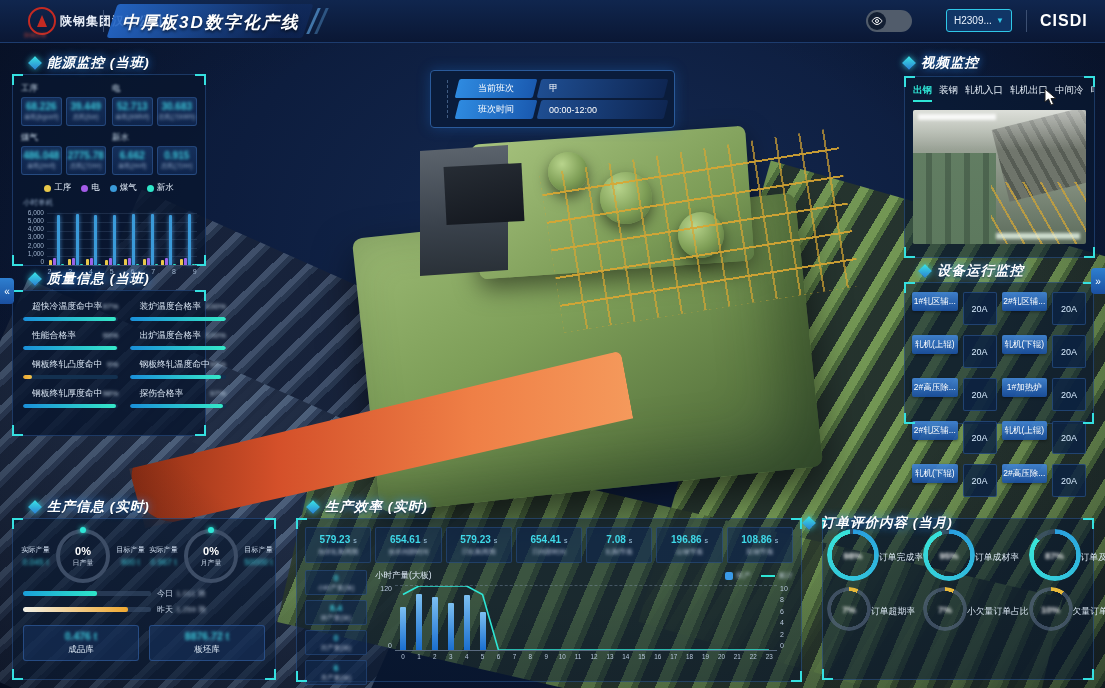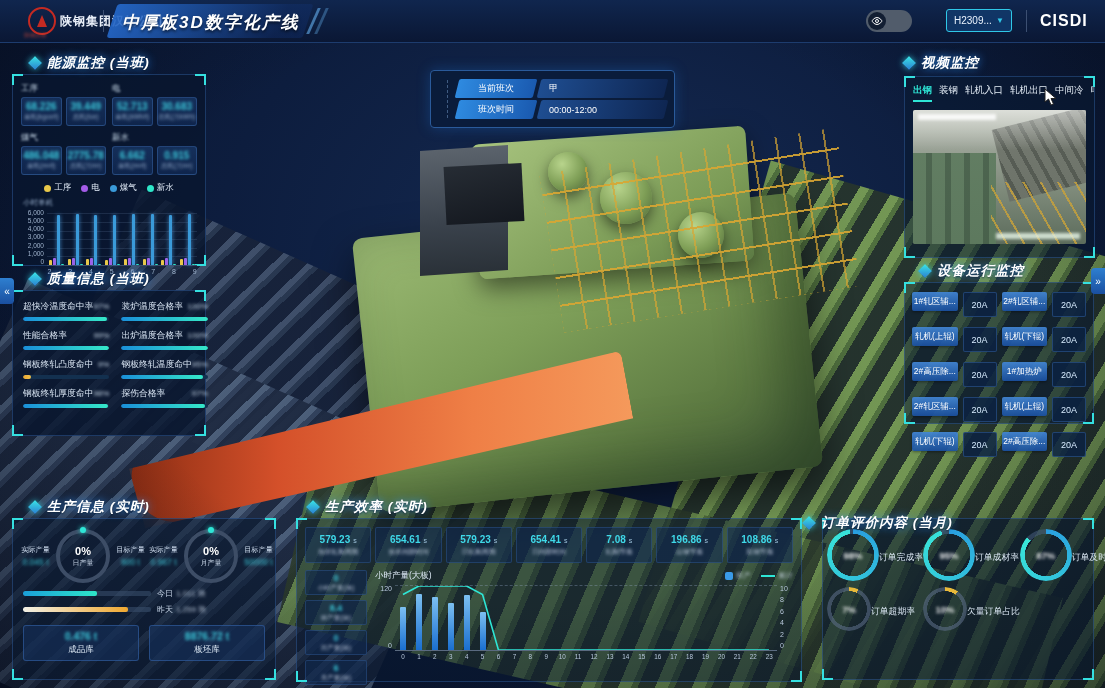--- a/index.html
+++ b/index.html
@@ -92,21 +92,21 @@
     font-size:6.5px;color:#9fb3cc;text-align:right;padding-right:3px;box-sizing:border-box;}
   .eplot{flex:1;height:52px;margin-top:4px;border-bottom:1px solid #3a4a66;position:relative;
     background:repeating-linear-gradient(to top,transparent 0 7.6px,rgba(130,160,200,.16) 7.6px 8.6px);
     display:flex;justify-content:space-around;align-items:flex-end;}
   .cluster{display:flex;align-items:flex-end;gap:1px;}
   .cluster .bar{width:3px;border-radius:1px 1px 0 0;}
   .exlabels{display:flex;justify-content:space-around;font-size:7px;color:#9fb3cc;margin:2px 0 0 26px;}
   
   .qgrid{display:grid;grid-template-columns:1fr 1fr;column-gap:12px;row-gap:9px;padding:10px;}
   .qitem .qrow{display:flex;justify-content:space-between;align-items:baseline;}
-  .qlabel{font-size:8.8px;color:#d8e4f2;white-space:nowrap;}
+  .qlabel{font-size:8.8px;color:#d8e4f2;white-space:nowrap;margin-left:9px;}
   .qval{font-size:8px;color:#cfe0f0;}
   .qtrack{height:4px;background:#13304f;border-radius:2px;margin-top:4px;overflow:hidden;}
   .qfill{height:100%;border-radius:2px;background:linear-gradient(90deg,#1a8fd9,#35e8c8);}
   .qfill.orange{background:linear-gradient(90deg,#e8a433,#f2c24a);}
   
   .status{position:absolute;left:430px;top:70px;width:245px;height:58px;z-index:30;border-radius:4px;
     background:rgba(10,28,58,.9);border:1px solid #2a5a9a;box-shadow:0 0 14px rgba(30,120,220,.3);
     display:flex;align-items:center;box-sizing:border-box;padding:6px 8px;}
   .status-left{width:102px;}
   .status-title{font-size:13.5px;font-weight:bold;color:#fff;letter-spacing:1px;}
@@ -134,21 +134,21 @@
   .feed .rails2{right:0;bottom:0;width:55%;height:46%;
     background:repeating-linear-gradient(60deg,transparent 0 13px,#c9a23a 13px 15px);opacity:.8;}
   .feed .haze{left:0;top:0;width:100%;height:30%;background:linear-gradient(180deg,rgba(255,255,255,.5),transparent);}
   .feed .osd-top{left:5px;top:4px;width:78px;height:6px;background:rgba(255,255,255,.85);filter:blur(1.6px);}
   .feed .osd-bot{right:6px;bottom:5px;width:84px;height:6px;background:rgba(225,240,225,.85);filter:blur(1.6px);}
   
   .dgrid{display:grid;grid-template-columns:1fr 34px 1fr 34px;column-gap:5px;row-gap:10px;padding:9px 7px;}
   .dname{height:19px;border-radius:2px;background:linear-gradient(180deg,rgba(66,134,214,.92),rgba(26,80,160,.92));
     display:flex;align-items:center;justify-content:center;font-size:8.5px;color:#fff;cursor:pointer;
     box-shadow:0 1px 3px rgba(0,0,0,.4);white-space:nowrap;overflow:hidden;}
-  .dval{height:25px;border-radius:2px;background:rgba(12,34,66,.85);border:1px solid rgba(70,130,210,.35);
+  .dval{height:33px;border-radius:2px;background:rgba(12,34,66,.85);border:1px solid rgba(70,130,210,.35);
     display:flex;align-items:center;justify-content:center;font-size:9px;color:#d8ecff;box-sizing:border-box;}
   
   .gaugerow{display:flex;justify-content:space-between;padding:10px 6px 0;}
   .ggroup{display:flex;align-items:center;gap:4px;}
   .gside{width:33px;text-align:center;}
   .gside .l{font-size:7.2px;color:#c8d6e8;}
   .gside .v{font-size:8.5px;color:#3fd8e8;margin-top:2px;}
   .ring{position:relative;width:46px;height:46px;border:4px solid #3d4d66;border-radius:50%;
     display:flex;flex-direction:column;align-items:center;justify-content:center;}
   .ring .pdot{position:absolute;top:-6px;left:50%;margin-left:-3px;width:6px;height:6px;border-radius:50%;background:#2ee6d6;box-shadow:0 0 5px #2ee6d6;}
@@ -795,20 +795,27 @@
         </div>
         <div class="ocell">
           <div class="gwrap" style="height: 44px; width: 44px;">
             <div class="odonut" style="height: 44px; width: 44px; background: conic-gradient(rgb(232, 185, 58) 0deg, rgb(232, 185, 58) 25.2deg, rgba(95, 112, 140, 0.55) 25.2deg, rgba(95, 112, 140, 0.55) 360deg);"></div>
             <div class="ocenter blur">7%</div>
           </div>
           <div class="olabel">订单超期率</div>
         </div>
         <div class="ocell">
           <div class="gwrap" style="height: 44px; width: 44px;">
+            <div class="odonut" style="height: 44px; width: 44px; background: conic-gradient(rgb(232, 185, 58) 0deg, rgb(232, 185, 58) 25.2deg, rgba(95, 112, 140, 0.55) 25.2deg, rgba(95, 112, 140, 0.55) 360deg);"></div>
+            <div class="ocenter blur">7%</div>
+          </div>
+          <div class="olabel">小欠量订单占比</div>
+        </div>
+        <div class="ocell">
+          <div class="gwrap" style="height: 44px; width: 44px;">
             <div class="odonut" style="height: 44px; width: 44px; background: conic-gradient(rgb(232, 185, 58) 0deg, rgb(232, 185, 58) 36deg, rgba(95, 112, 140, 0.55) 36deg, rgba(95, 112, 140, 0.55) 360deg);"></div>
             <div class="ocenter blur">10%</div>
           </div>
           <div class="olabel">欠量订单占比</div>
         </div>
       </div>
   </div>
 
   <div class="handle left">«</div>
   <div class="handle right">»</div>

